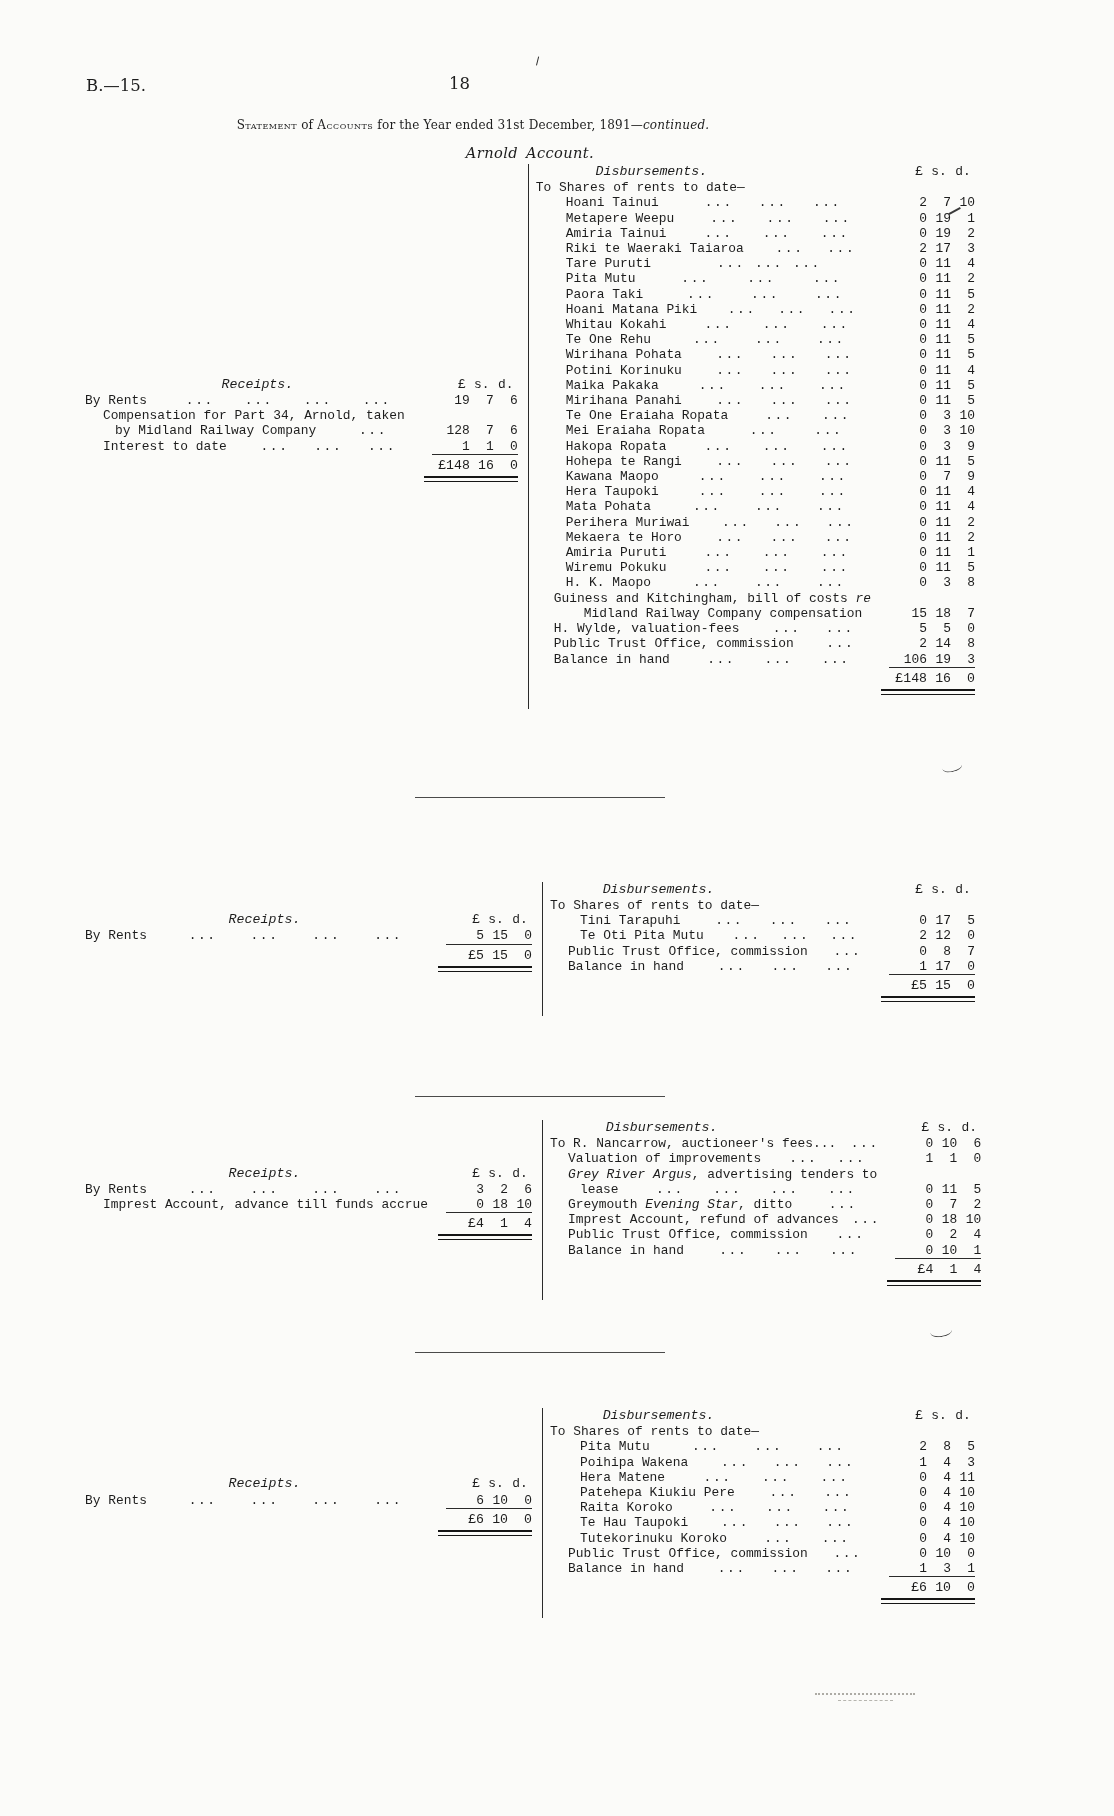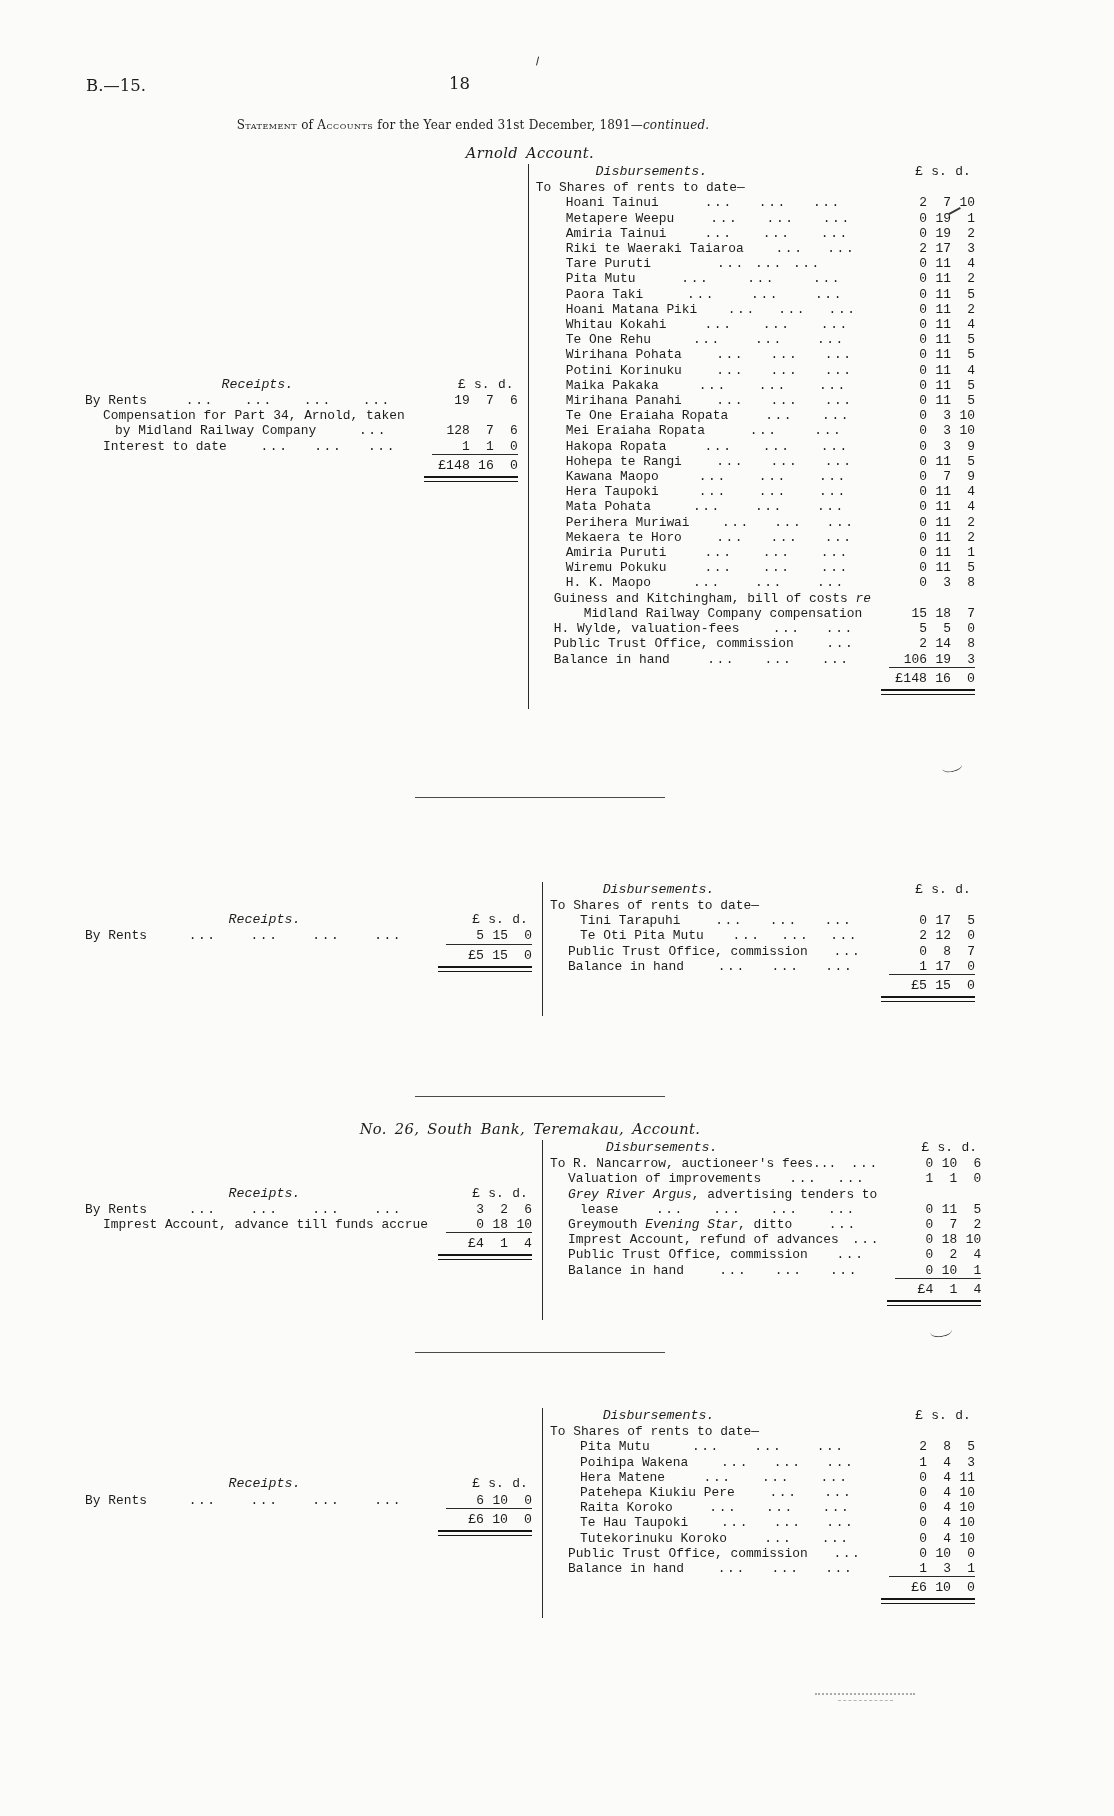--- a/index.html
+++ b/index.html
@@ -666,21 +666,20 @@
                 <span class="c1">£5</span>
                 <span class="c2">15</span>
                 <span class="c3">0</span>
               </div>
               <div class="dbl-rule"></div>
             </div>
           </div>
         </div>
       </section>
       <section class="account-section acct-2">
-        <div class="account-title">No. 26, South Bank, Teremakau, Account.</div>
         <div class="cols">
           <div class="col col-left">
             <div class="col-head">
               <span class="head-label">Receipts.</span>
               <div class="amt ">
                 <span class="c1">£</span>
                 <span class="c2">s.</span>
                 <span class="c3">d.</span>
               </div>
             </div>

